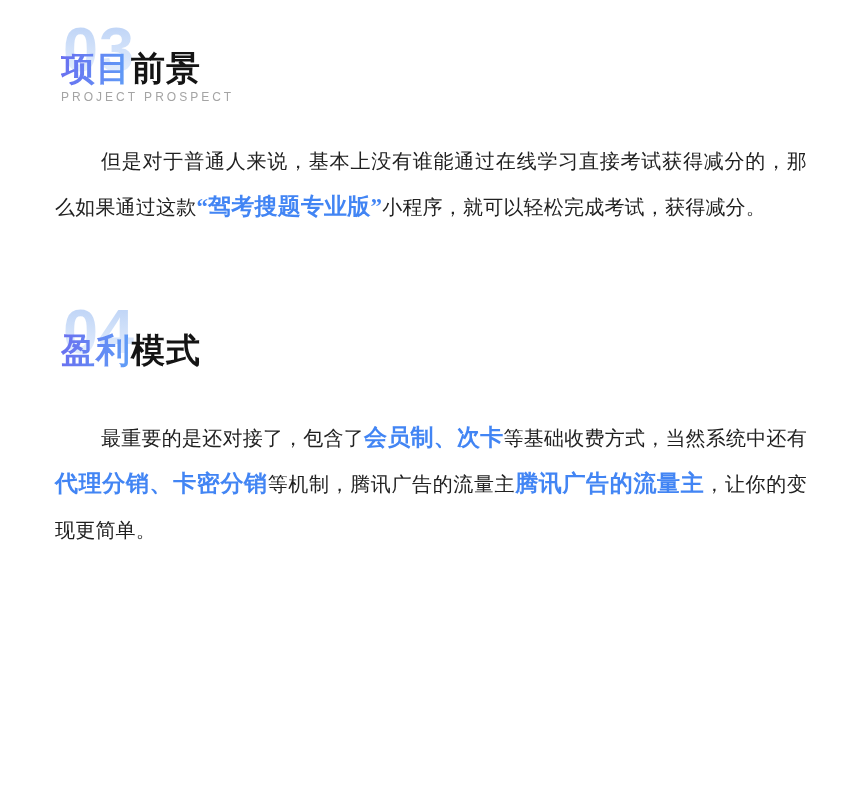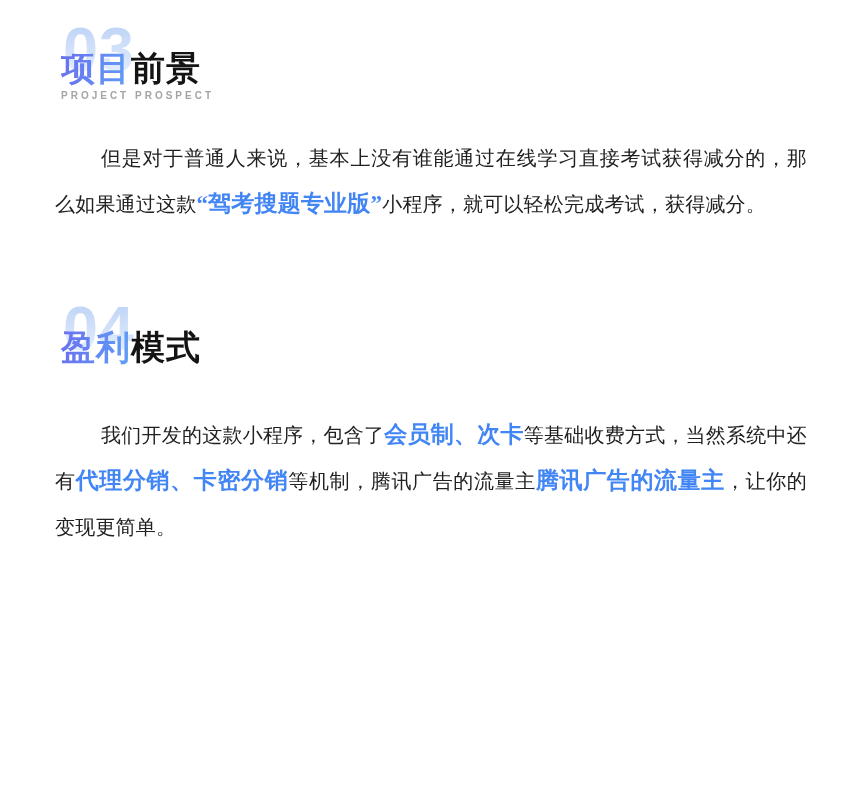--- a/index.html
+++ b/index.html
@@ -58,22 +58,22 @@
     background-clip: text;
     -webkit-text-fill-color: transparent;
   }
   .title-rest {
     color: var(--heading_black, #141414);
   }
   .section-subtitle {
     position: relative;
     z-index: 1;
     margin-top: 3px;
-    font-size: 10px;
-    font-weight: 700;
+    font-size: 12px;
+    font-weight: 400;
     letter-spacing: 3px;
     color: var(--subtitle_gray, #a4a4a4);
   }
 
   .body-para {
     margin: 0;
     font-size: 20px;
     line-height: 46px;
     letter-spacing: 0.2px;
     color: var(--body_text, #212121);
@@ -106,16 +106,16 @@
 
     <p class="body-para p-next"><span class="seg">但是对于普通人来说，基本上没有谁能通过在线学习直接考试获得减分的，那么如果通过这款</span><span class="hl">“驾考搜题专业版”</span><span class="seg">小程序，就可以轻松完成考试，获得减分。</span></p>
   </section>
 
   <section class="doc-section section-2">
     <header class="section-header">
       <span class="big-number">04</span>
       <h2 class="section-title"><span class="title-hl">盈利</span><span class="title-rest">模式</span></h2>
     </header>
 
-    <p class="body-para p-last"><span class="seg">我们开发的这款小程序，包含了</span><span class="hl">会员制、次卡</span><span class="seg">等基础收费方式，当然系统中还有</span><span class="hl">代理分销、卡密分销</span><span class="seg">等机制，腾讯广告的流量主</span><span class="hl">腾讯广告的流量主</span><span class="seg">，让你的变现更简单。</span></p>
+    <p class="body-para p-last"><span class="seg">最重要的是还对接了，包含了</span><span class="hl">会员制、次卡</span><span class="seg">等基础收费方式，当然系统中还有</span><span class="hl">代理分销、卡密分销</span><span class="seg">等机制，腾讯广告的流量主</span><span class="hl">腾讯广告的流量主</span><span class="seg">，让你的变现更简单。</span></p>
   </section>
 
 </div>
 
 </body></html>

